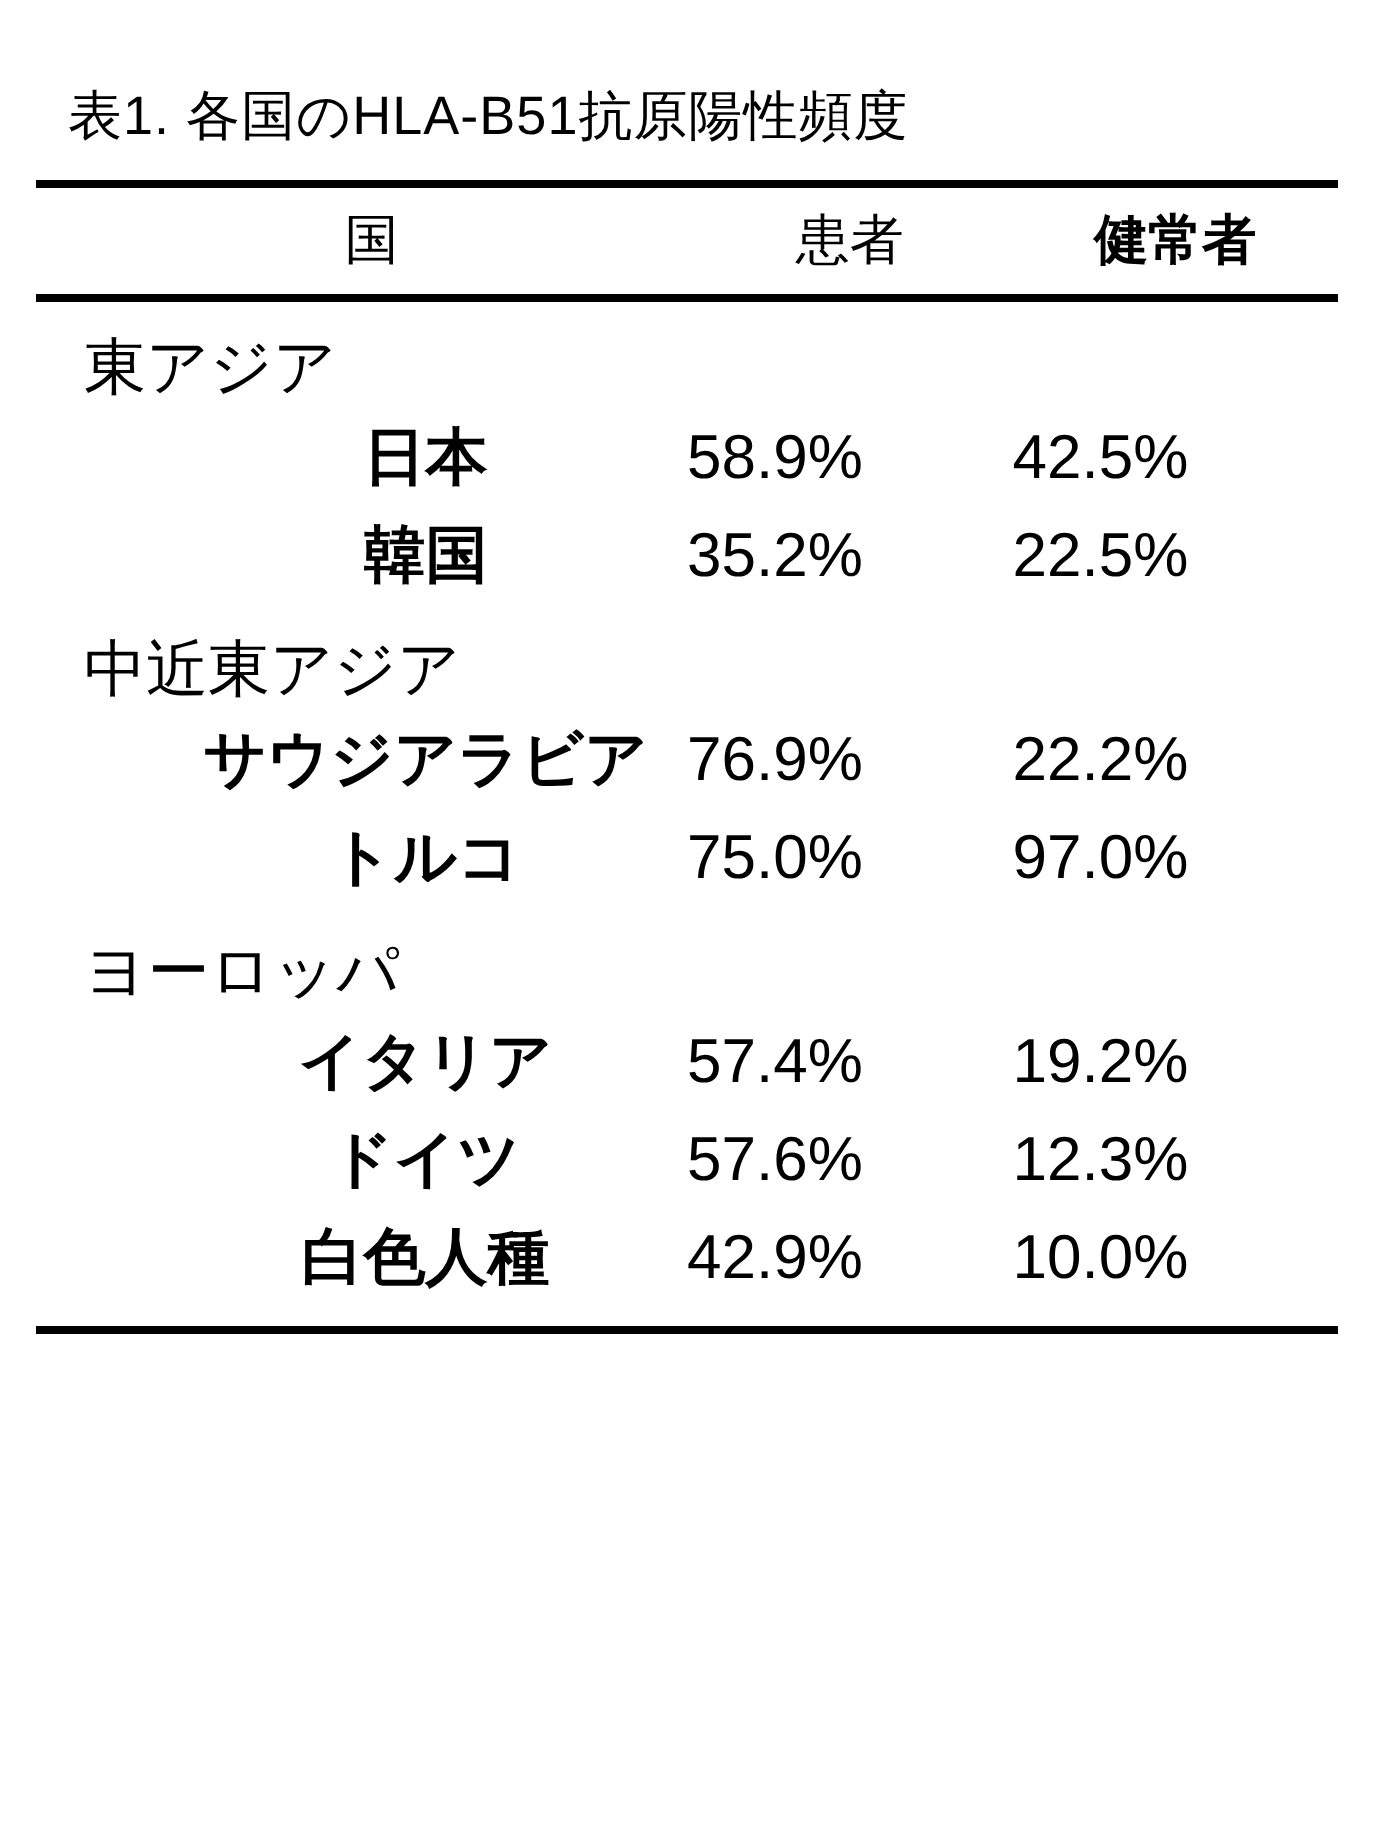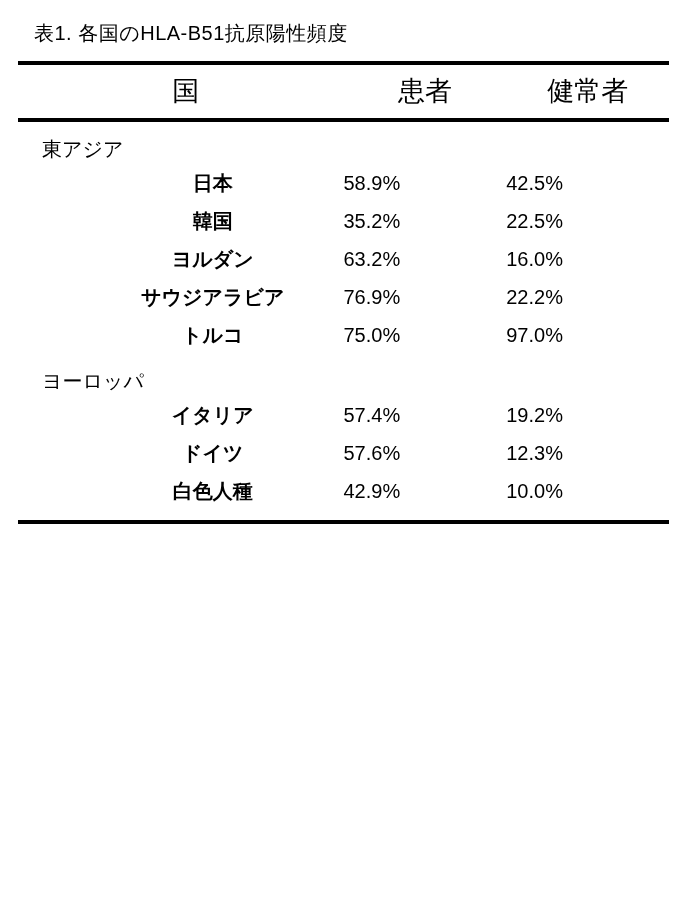--- a/index.html
+++ b/index.html
@@ -15,54 +15,54 @@
     overflow: hidden;
   }
   .page {
     position: relative;
     width: 687px;
     height: 911px;
     box-sizing: border-box;
     padding: 0 18px;
   }
   .table-title {
-    font-size: 20px;
+    font-size: 27px;
     font-weight: 500;
     letter-spacing: 0.5px;
-    padding: 20px 0 14px 16px;
+    padding: 40px 0 14px 16px;
     white-space: nowrap;
   }
   .rule {
     background: #000000;
     width: 100%;
   }
   .rule-top { height: 4px; }
   .rule-mid { height: 4px; }
   .rule-bottom { height: 4px; }
   table.freq {
     width: 100%;
     border-collapse: collapse;
     table-layout: fixed;
   }
   table.freq col.c-country { width: 50%; }
   table.freq col.c-val { width: 25%; }
   th, td {
     padding: 0;
     font-weight: normal;
-    font-size: 20px;
+    font-size: 31px;
     line-height: 1.0;
   }
   thead th {
     padding: 13px 0 13px 0;
     font-size: 27px;
     text-align: center;
   }
   thead th.h-country { text-align: center; padding-left: 10px; }
   thead th.h-patients { text-align: center; }
-  thead th.h-healthy { text-align: center; }
+  thead th.h-healthy { text-align: center; font-weight: bold; }
 
   tbody td {
     padding: 9px 0 9px 0;
   }
   tbody tr.group td.g-name {
     text-align: left;
     padding-left: 24px;
     padding-top: 17px;
     padding-bottom: 5px;
   }
@@ -116,24 +116,24 @@
       <tr class="item">
         <td class="i-name">日本</td>
         <td class="val">58.9%</td>
         <td class="val">42.5%</td>
       </tr>
       <tr class="item">
         <td class="i-name">韓国</td>
         <td class="val">35.2%</td>
         <td class="val">22.5%</td>
       </tr>
-      <tr class="item">
-        <td class="i-name">ヨルダン</td>
-        <td class="val">63.2%</td>
-        <td class="val">16.0%</td>
+      <tr class="group">
+        <td class="g-name">中近東アジア</td>
+        <td class="val"></td>
+        <td class="val"></td>
       </tr>
       <tr class="item">
         <td class="i-name">サウジアラビア</td>
         <td class="val">76.9%</td>
         <td class="val">22.2%</td>
       </tr>
       <tr class="item">
         <td class="i-name">トルコ</td>
         <td class="val">75.0%</td>
         <td class="val">97.0%</td>

